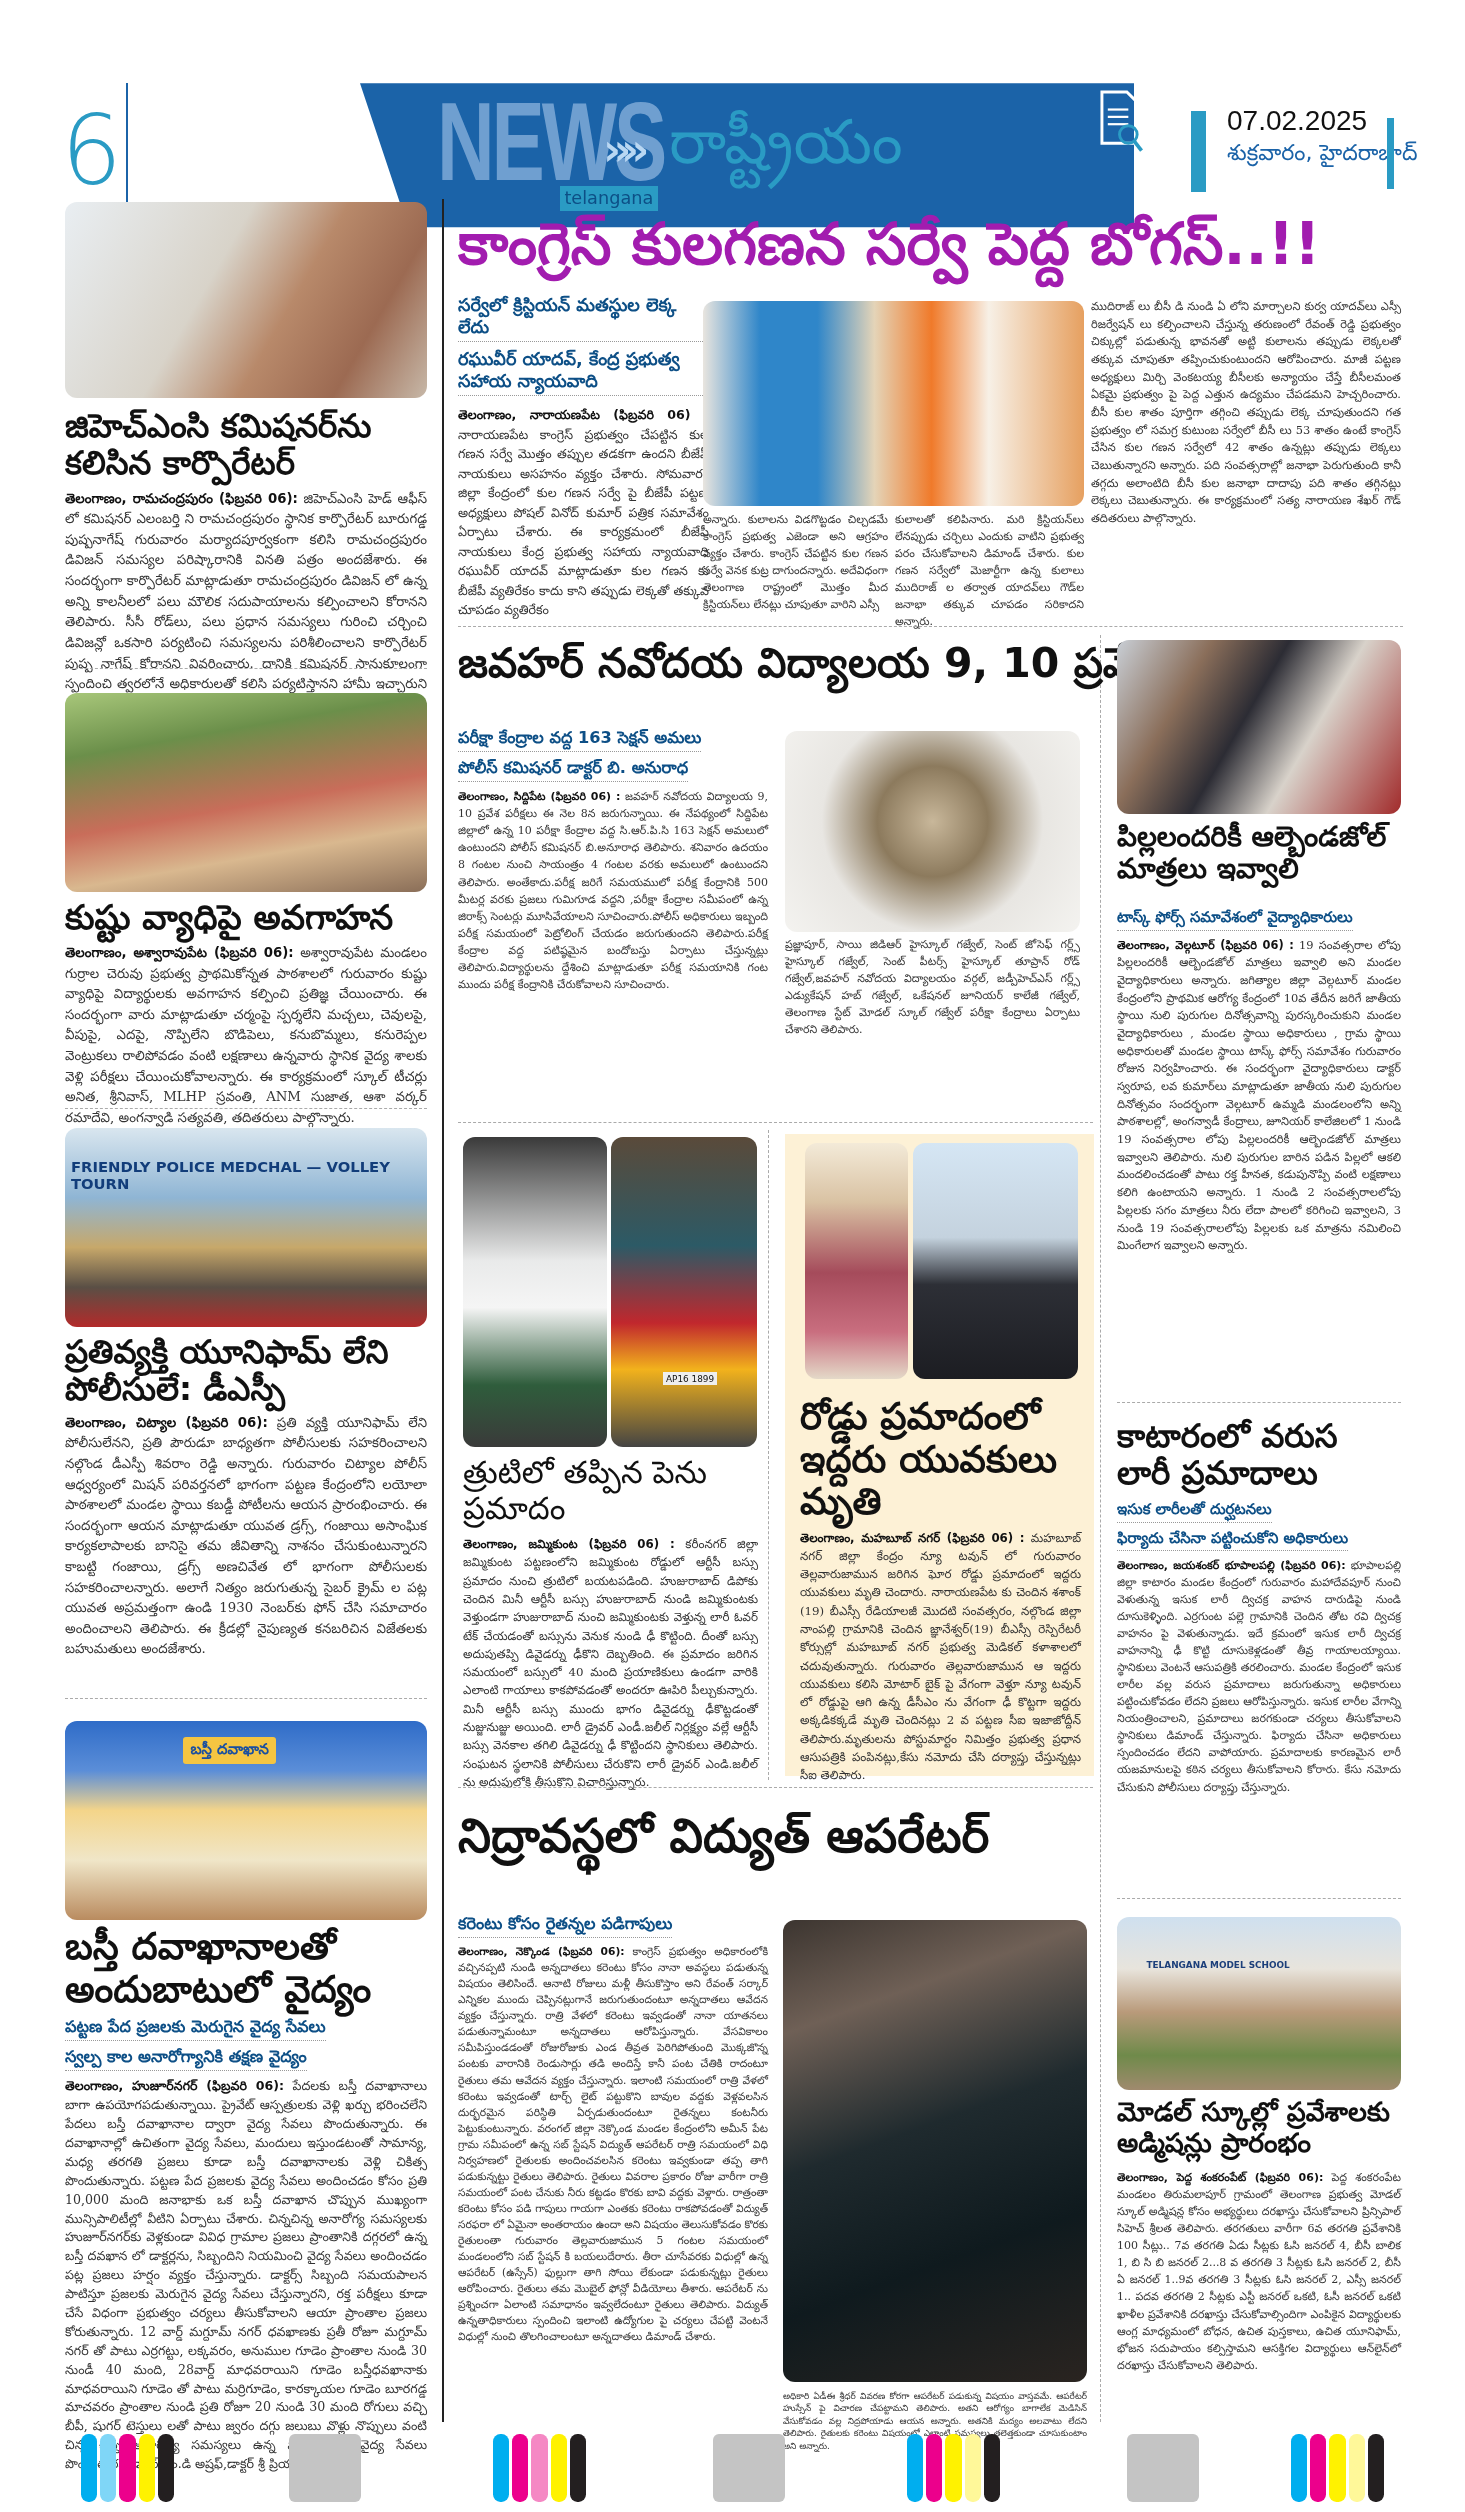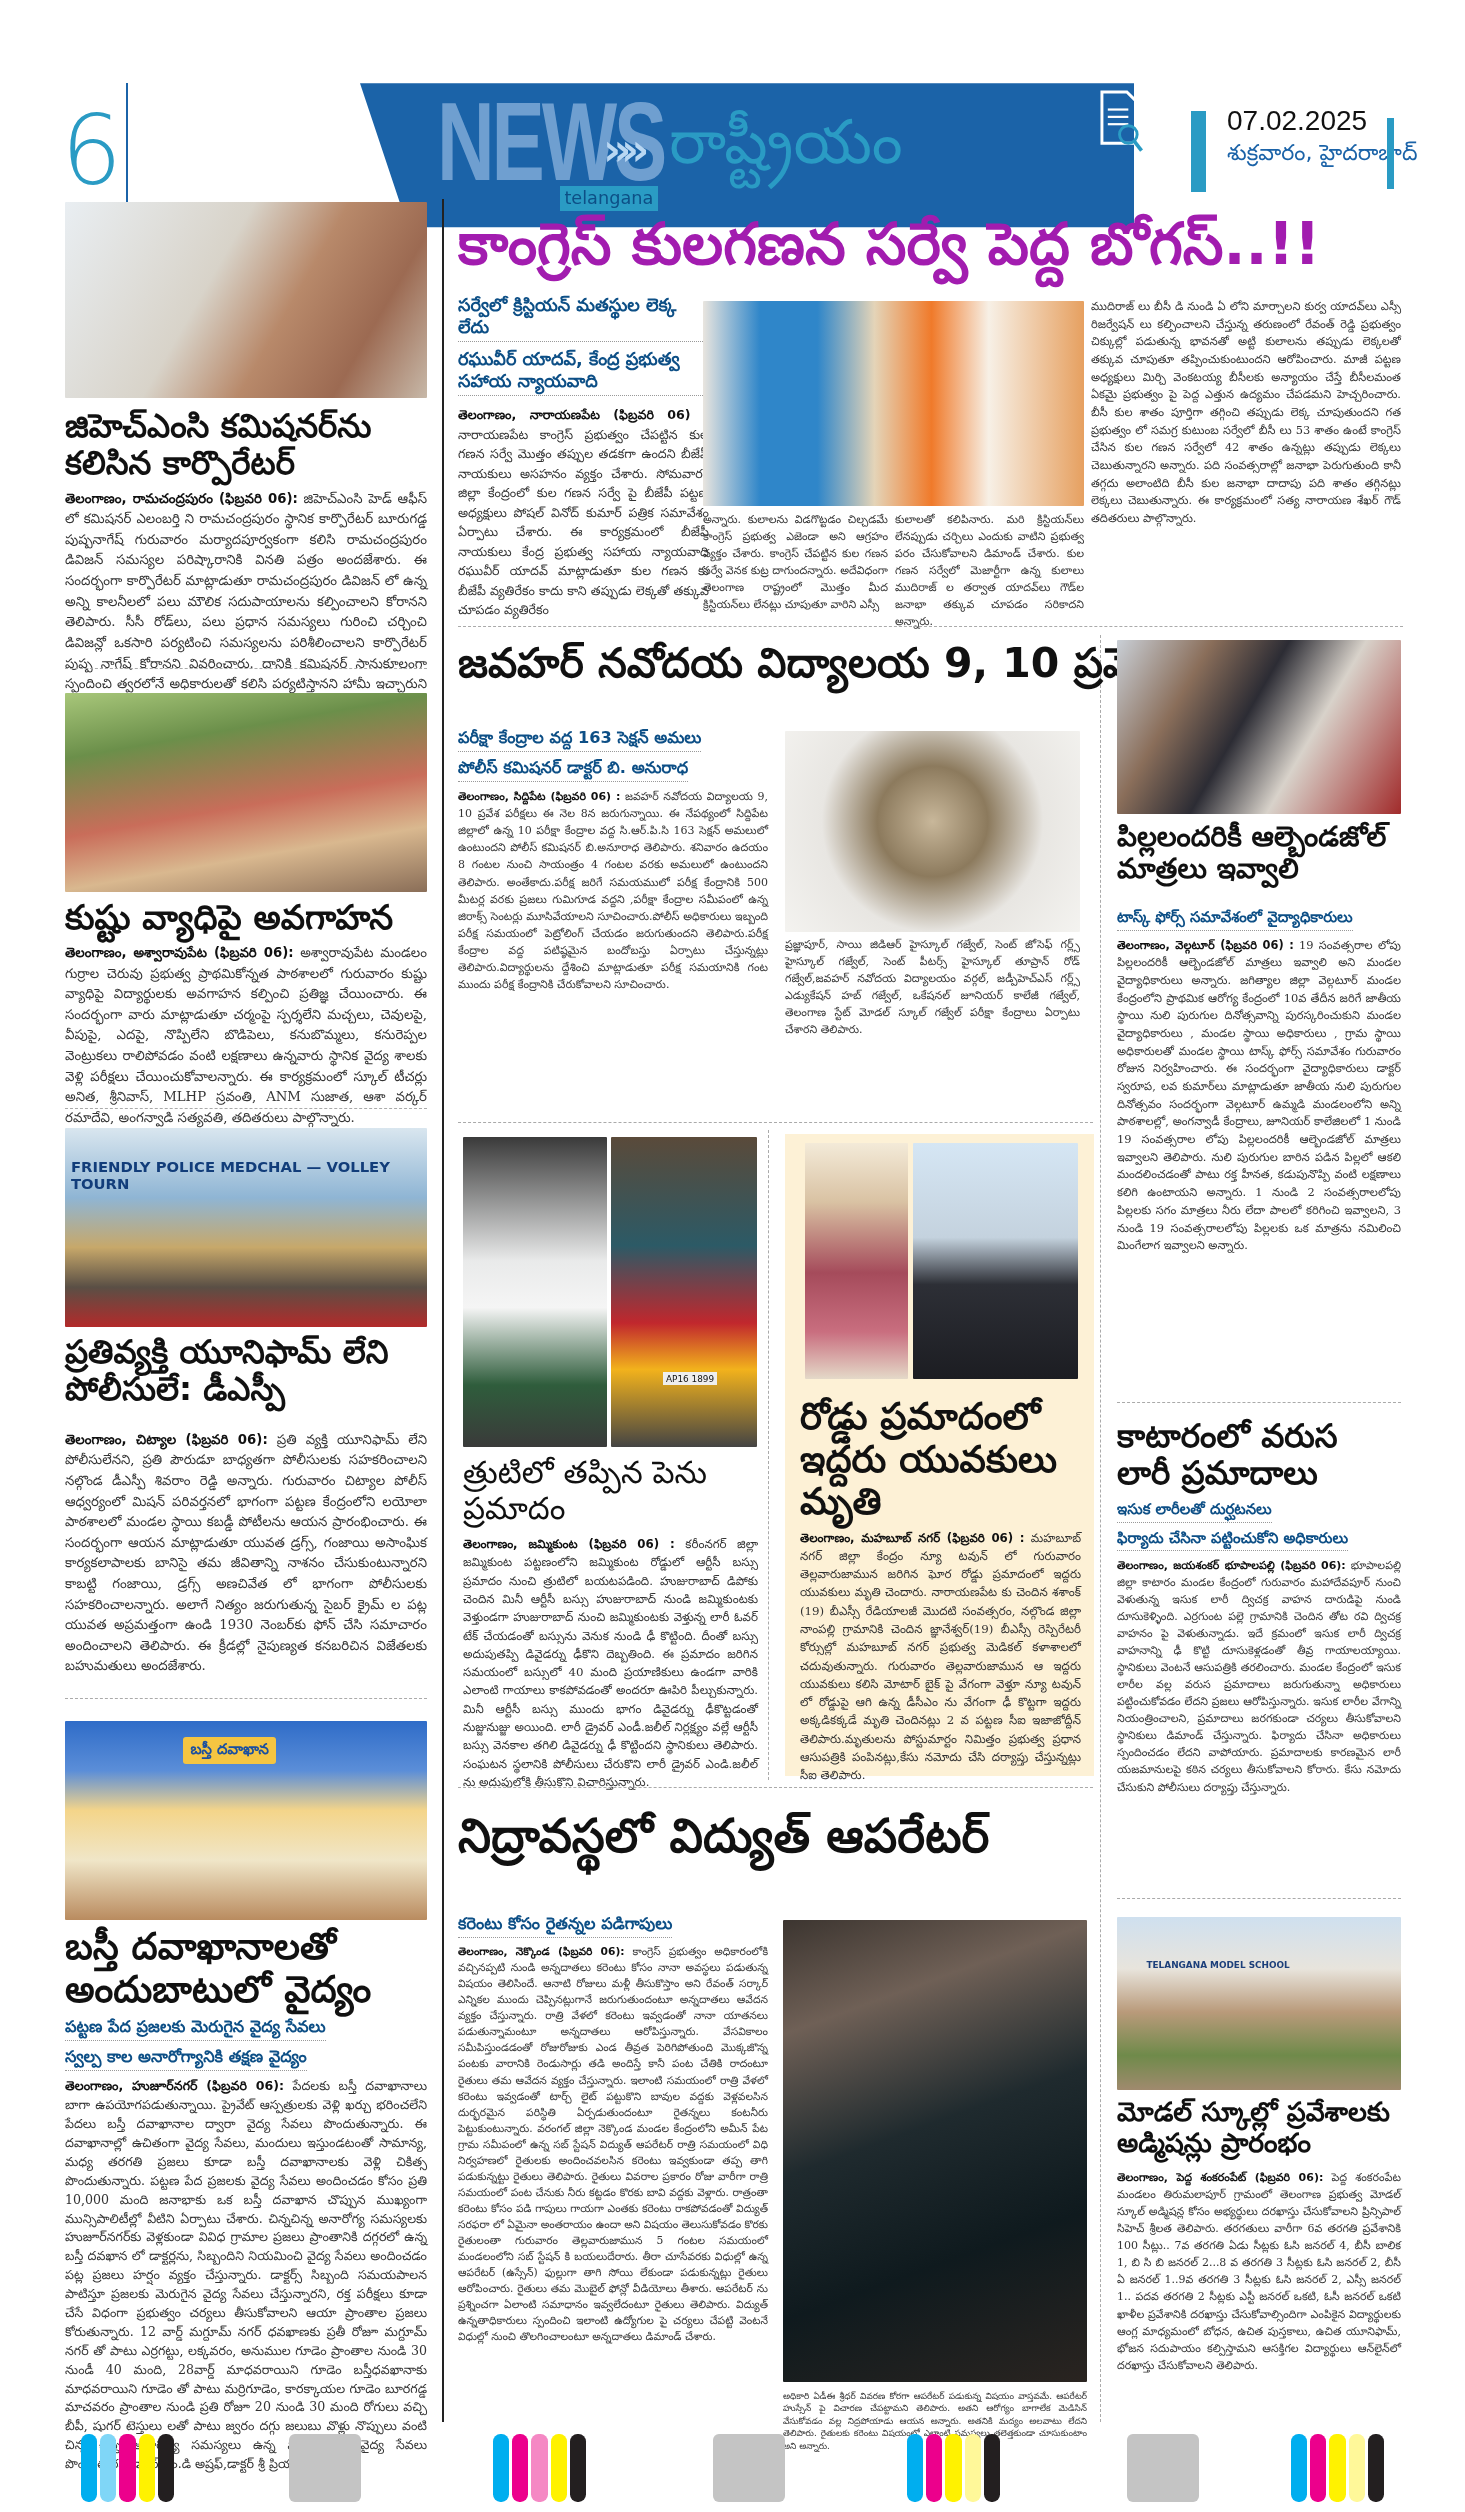--- a/index.html
+++ b/index.html
@@ -3,21 +3,21 @@
 <meta charset="utf-8">
 <style>
 *{box-sizing:border-box;margin:0;padding:0}
 html,body{width:1466px;height:2512px;background:#fff;overflow:hidden}
 body{position:relative;font-family:"DejaVu Sans",sans-serif;color:#222}
 .abs{position:absolute}
 .head-bold{font-family:"DejaVu Sans",sans-serif;font-weight:bold;color:#111;line-height:1.15}
 .sub{color:#0d4f86;font-weight:bold;border-bottom:1.5px dotted #999;display:inline-block;padding-bottom:3px;margin-bottom:5.9px;line-height:1.25}
 .body{font-family:"DejaVu Serif",serif;font-size:15.5px;line-height:1.55;color:#333;text-align:justify}
 .body b{font-family:"DejaVu Sans",sans-serif;color:#111}
-.photo{position:absolute;overflow:hidden;border-radius:1px}
+.photo{position:absolute;overflow:hidden;border-radius:12px}
 .sep-h{position:absolute;border-top:1.5px dashed #aaa;height:0}
 .sep-v{position:absolute;border-left:1.5px dashed #aaa;width:0}
 .cmyk{position:absolute;display:flex;gap:3px}
 .cmyk span{width:16.2px;height:68px;border-radius:7.4px}
 .gray{position:absolute;width:72px;height:68px;background:#c4c4c4;border-radius:5.9px}
 </style>
 </head>
 <body>
 
 <div class="abs" style="left:0;top:0;width:1466px;height:199px">
@@ -70,21 +70,21 @@
     <span>అశ్వారావుపేట మండలం గుర్రాల చెరువు ప్రభుత్వ ప్రాథమికోన్నత పాఠశాలలో గురువారం కుష్టు వ్యాధిపై విద్యార్థులకు అవగాహన కల్పించి ప్రతిజ్ఞ చేయించారు. ఈ సందర్భంగా వారు మాట్లాడుతూ చర్మంపై స్పర్శలేని మచ్చలు, చెవులపై, వీపుపై, ఎదపై, నొప్పిలేని బొడిపెలు, కనుబొమ్మలు, కనురెప్పల వెంట్రుకలు రాలిపోవడం వంటి లక్షణాలు ఉన్నవారు స్థానిక వైద్య శాలకు వెళ్లి పరీక్షలు చేయించుకోవాలన్నారు. ఈ కార్యక్రమంలో స్కూల్ టీచర్లు అనిత, శ్రీనివాస్, MLHP స్రవంతి, ANM సుజాత, ఆశా వర్కర్ రమాదేవి, అంగన్వాడి సత్యవతి, తదితరులు పాల్గొన్నారు.</span>
   </div>
 </div>
 <div class="sep-h" style="left:65px;top:1108px;width:362px"></div>
 
 <div class="photo" style="left:65px;top:1128px;width:362px;height:199px;background:linear-gradient(180deg,#d9e6ef 0%,#8fb5d4 35%,#c7a86a 60%,#5a4f45 80%,#b32a2a 100%)">
   <div style="position:absolute;left:5.9px;top:29.5px;font-size:14.8px;font-weight:bold;color:#123d7a;width:347px">FRIENDLY POLICE MEDCHAL — VOLLEY TOURN</div>
 </div>
 <div class="abs" style="left:65px;top:1334px;width:362px">
   <div class="head-bold" style="font-size:32.5px">ప్రతివ్యక్తి యూనిఫామ్ లేని పోలీసులే: డీఎస్పీ</div>
-  <div class="body" style="margin-top:21px;font-size:13.3px">
+  <div class="body" style="margin-top:4px;font-size:13.3px">
     <b>తెలంగాణం, చిట్యాల (ఫిబ్రవరి 06):</b>
     <span>ప్రతి వ్యక్తి యూనిఫామ్ లేని పోలీసులేనని, ప్రతి పౌరుడూ బాధ్యతగా పోలీసులకు సహకరించాలని నల్గొండ డీఎస్పీ శివరాం రెడ్డి అన్నారు. గురువారం చిట్యాల పోలీస్ ఆధ్వర్యంలో మిషన్ పరివర్తనలో భాగంగా పట్టణ కేంద్రంలోని లయోలా పాఠశాలలో మండల స్థాయి కబడ్డీ పోటీలను ఆయన ప్రారంభించారు. ఈ సందర్భంగా ఆయన మాట్లాడుతూ యువత డ్రగ్స్, గంజాయి అసాంఘిక కార్యకలాపాలకు బానిసై తమ జీవితాన్ని నాశనం చేసుకుంటున్నారని కాబట్టి గంజాయి, డ్రగ్స్ అణచివేత లో భాగంగా పోలీసులకు సహకరించాలన్నారు. అలాగే నిత్యం జరుగుతున్న సైబర్ క్రైమ్ ల పట్ల యువత అప్రమత్తంగా ఉండి 1930 నెంబర్‌కు ఫోన్ చేసి సమాచారం అందించాలని తెలిపారు. ఈ క్రీడల్లో నైపుణ్యత కనబరిచిన విజేతలకు బహుమతులు అందజేశారు.</span>
   </div>
 </div>
 <div class="sep-h" style="left:65px;top:1698px;width:362px"></div>
 
 <div class="photo" style="left:65px;top:1721px;width:362px;height:199px;background:linear-gradient(180deg,#2f6cc8 0%,#5b8ed8 25%,#f4d58a 45%,#f0e6c8 70%,#b98b5f 100%)">
   <div style="position:absolute;left:118px;top:16.2px;background:#f5c542;color:#1a4fa0;font-weight:bold;font-size:14.8px;padding:3px 7.4px;border-radius:3px">బస్తీ దవాఖాన</div>
 </div>
 <div class="abs" style="left:65px;top:1926px;width:362px">

